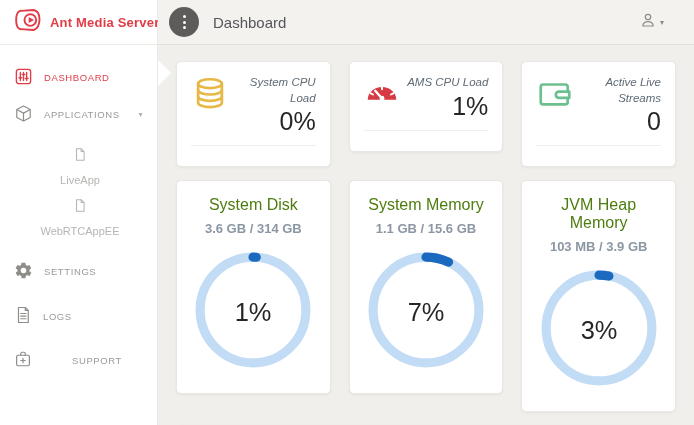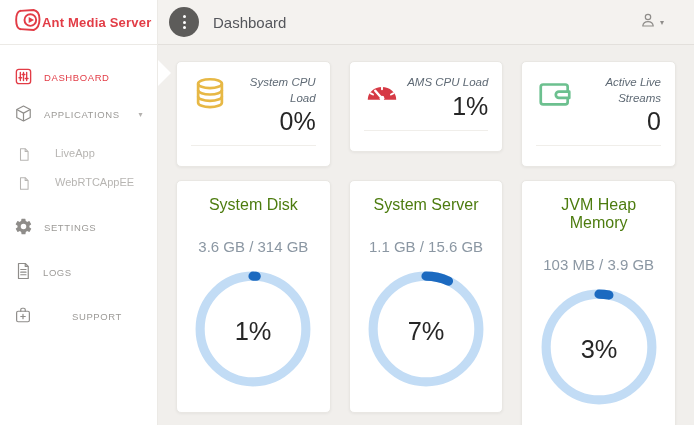--- a/index.html
+++ b/index.html
@@ -3,32 +3,32 @@
 <meta charset="utf-8">
 <style>
   * { margin:0; padding:0; box-sizing:border-box; }
   html,body { width:694px; height:425px; overflow:hidden;
     font-family:"Liberation Sans", sans-serif; background:#f1efec; }
   .app { display:flex; width:694px; height:425px; position:relative; }
 
   
   .sidebar { width:158px; background:#ffffff; border-right:1px solid #eceae6;
     display:flex; flex-direction:column; flex-shrink:0; }
-  .logo-row { height:45px; display:flex; align-items:center; 
+  .logo-row { height:45px; display:flex; align-items:center; gap:8px;
     padding:0 12px; border-bottom:1px solid #eceae6; cursor:pointer; }
   .logo-text { color:#e23c46; font-size:13px; font-weight:600; letter-spacing:.2px; white-space:nowrap; }
   .nav { padding-top:14px; }
   .nav-item { display:flex; align-items:center; gap:11px; padding:8px 14px;
     font-size:9.5px; letter-spacing:.6px; color:#9c9a97; cursor:pointer; }
   .nav-item svg { flex-shrink:0; }
   .nav-item.active { color:#e23c46; }
   .nav-caret { margin-left:auto; font-size:8px; color:#b3b1ae; }
   .sub-items { padding:8px 0 10px; }
-  .sub-item { display:flex; gap:24px; padding:6px 14px 6px 17px;
-    font-size:11px; color:#b7b5b2; cursor:pointer; }
+  .sub-item { display:flex; align-items:center; gap:10px; padding:6px 14px 6px 17px;
+    font-size:11px; color:#b7b5b2; cursor:pointer;flex-direction:column; }
   .active-pointer { position:absolute; left:158px; top:60px; width:0; height:0;
     border-top:13px solid transparent; border-bottom:13px solid transparent;
     border-left:13px solid #ffffff; z-index:4; }
 
   
   .content { flex:1; display:flex; flex-direction:column; background:#f1efec; }
   .topbar { height:45px; background:#f4f2ef; border-bottom:1px solid #e3e0dc;
     display:flex; align-items:center; padding:0 30px 0 11px; flex-shrink:0; }
   .kebab-btn { width:30px; height:30px; border-radius:50%; background:#5d5c5a;
     display:flex; flex-direction:column; align-items:center; justify-content:center;
@@ -49,21 +49,21 @@
   .stat-label { font-size:11.5px; color:#5f6a75; line-height:1.35;font-style:italic; }
   .stat-value { font-size:25px; color:#262626; margin-top:1px; }
   .stat-divider { border-top:1px solid #f0eeea; margin:0 14px; }
   .stat-footer { height:20px; }
 
   
   .gauges-row { margin-top:13px; }
   .gauge-card { flex:1; background:#fff; border:1px solid #e9e7e3; border-radius:5px;
     box-shadow:0 1px 3px rgba(0,0,0,.05); text-align:center; padding:15px 8px 18px; }
   .gauge-title { font-size:16px; color:#4d7c0f; }
-  .gauge-subtitle { font-size:15px; color:#8b97a3; margin-top:24px; }
+  .gauge-subtitle { font-size:13px; color:#8b97a3; margin-top:7px;font-weight:bold; }
   .gauge-wrap { margin-top:13px; }
   .gauge-value { font-size:25px; fill:#262626; font-family:"Liberation Sans", sans-serif; }
 
   
   .apps-bar { margin-top:13px; background:#fff; border:1px solid #e9e7e3;
     border-radius:5px 5px 0 0; box-shadow:0 1px 3px rgba(0,0,0,.05);
     display:flex; align-items:center; justify-content:space-between;
     padding:13px 18px; }
 </style>
 </head>
@@ -251,21 +251,21 @@
           <div class="gauge-wrap">
             <svg width="122" height="122" viewBox="0 0 120 120">
               <circle cx="60" cy="60" r="52" fill="none" stroke="#c2dcf5" stroke-width="9"></circle>
               <circle cx="60" cy="60" r="52" fill="none" stroke="#1c6ac0" stroke-width="9" stroke-linecap="round" transform="rotate(-90 60 60)" stroke-dasharray="3.267256359733385 326.7256359733385"></circle>
               <text x="60" y="62" text-anchor="middle" dominant-baseline="central" class="gauge-value">1%</text>
             </svg>
           </div>
         </div>
 
         <div class="gauge-card">
-          <div class="gauge-title">System Server</div>
+          <div class="gauge-title">System Memory</div>
           <div class="gauge-subtitle">1.1 GB / 15.6 GB</div>
           <div class="gauge-wrap">
             <svg width="122" height="122" viewBox="0 0 120 120">
               <circle cx="60" cy="60" r="52" fill="none" stroke="#c2dcf5" stroke-width="9"></circle>
               <circle cx="60" cy="60" r="52" fill="none" stroke="#1c6ac0" stroke-width="9" stroke-linecap="round" transform="rotate(-90 60 60)" stroke-dasharray="22.8707945181337 326.7256359733385"></circle>
               <text x="60" y="62" text-anchor="middle" dominant-baseline="central" class="gauge-value">7%</text>
             </svg>
           </div>
         </div>
 

